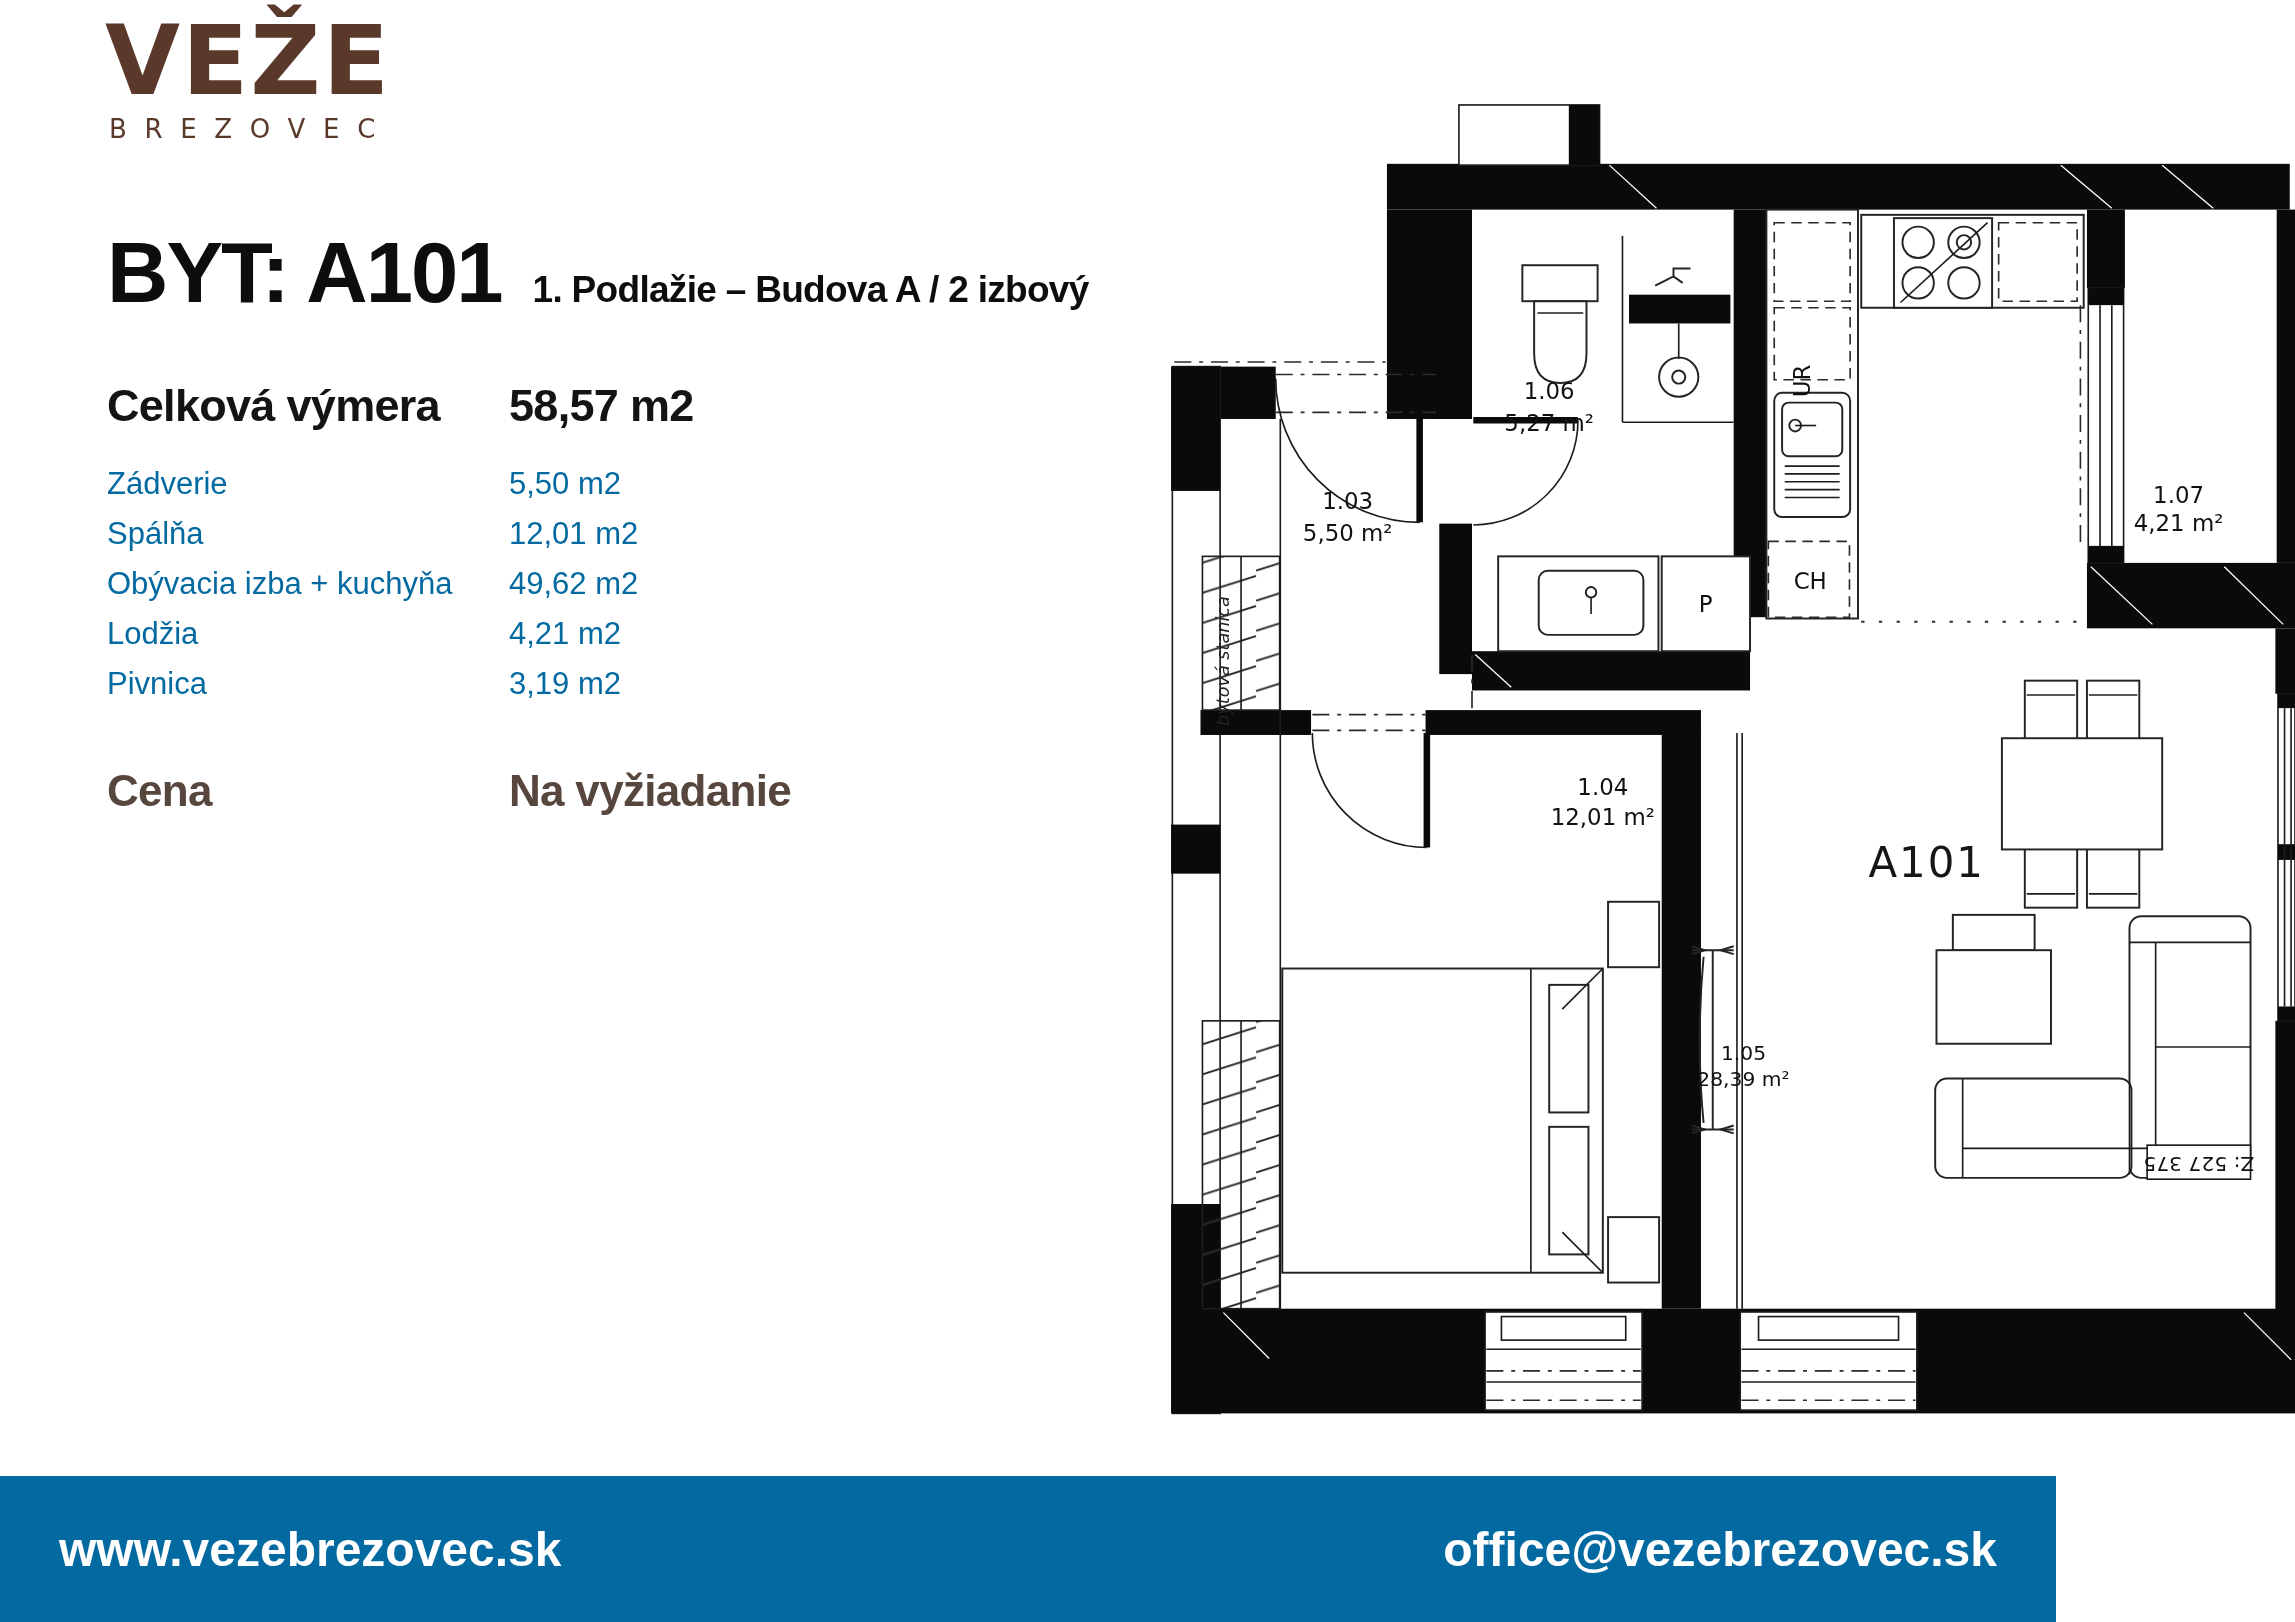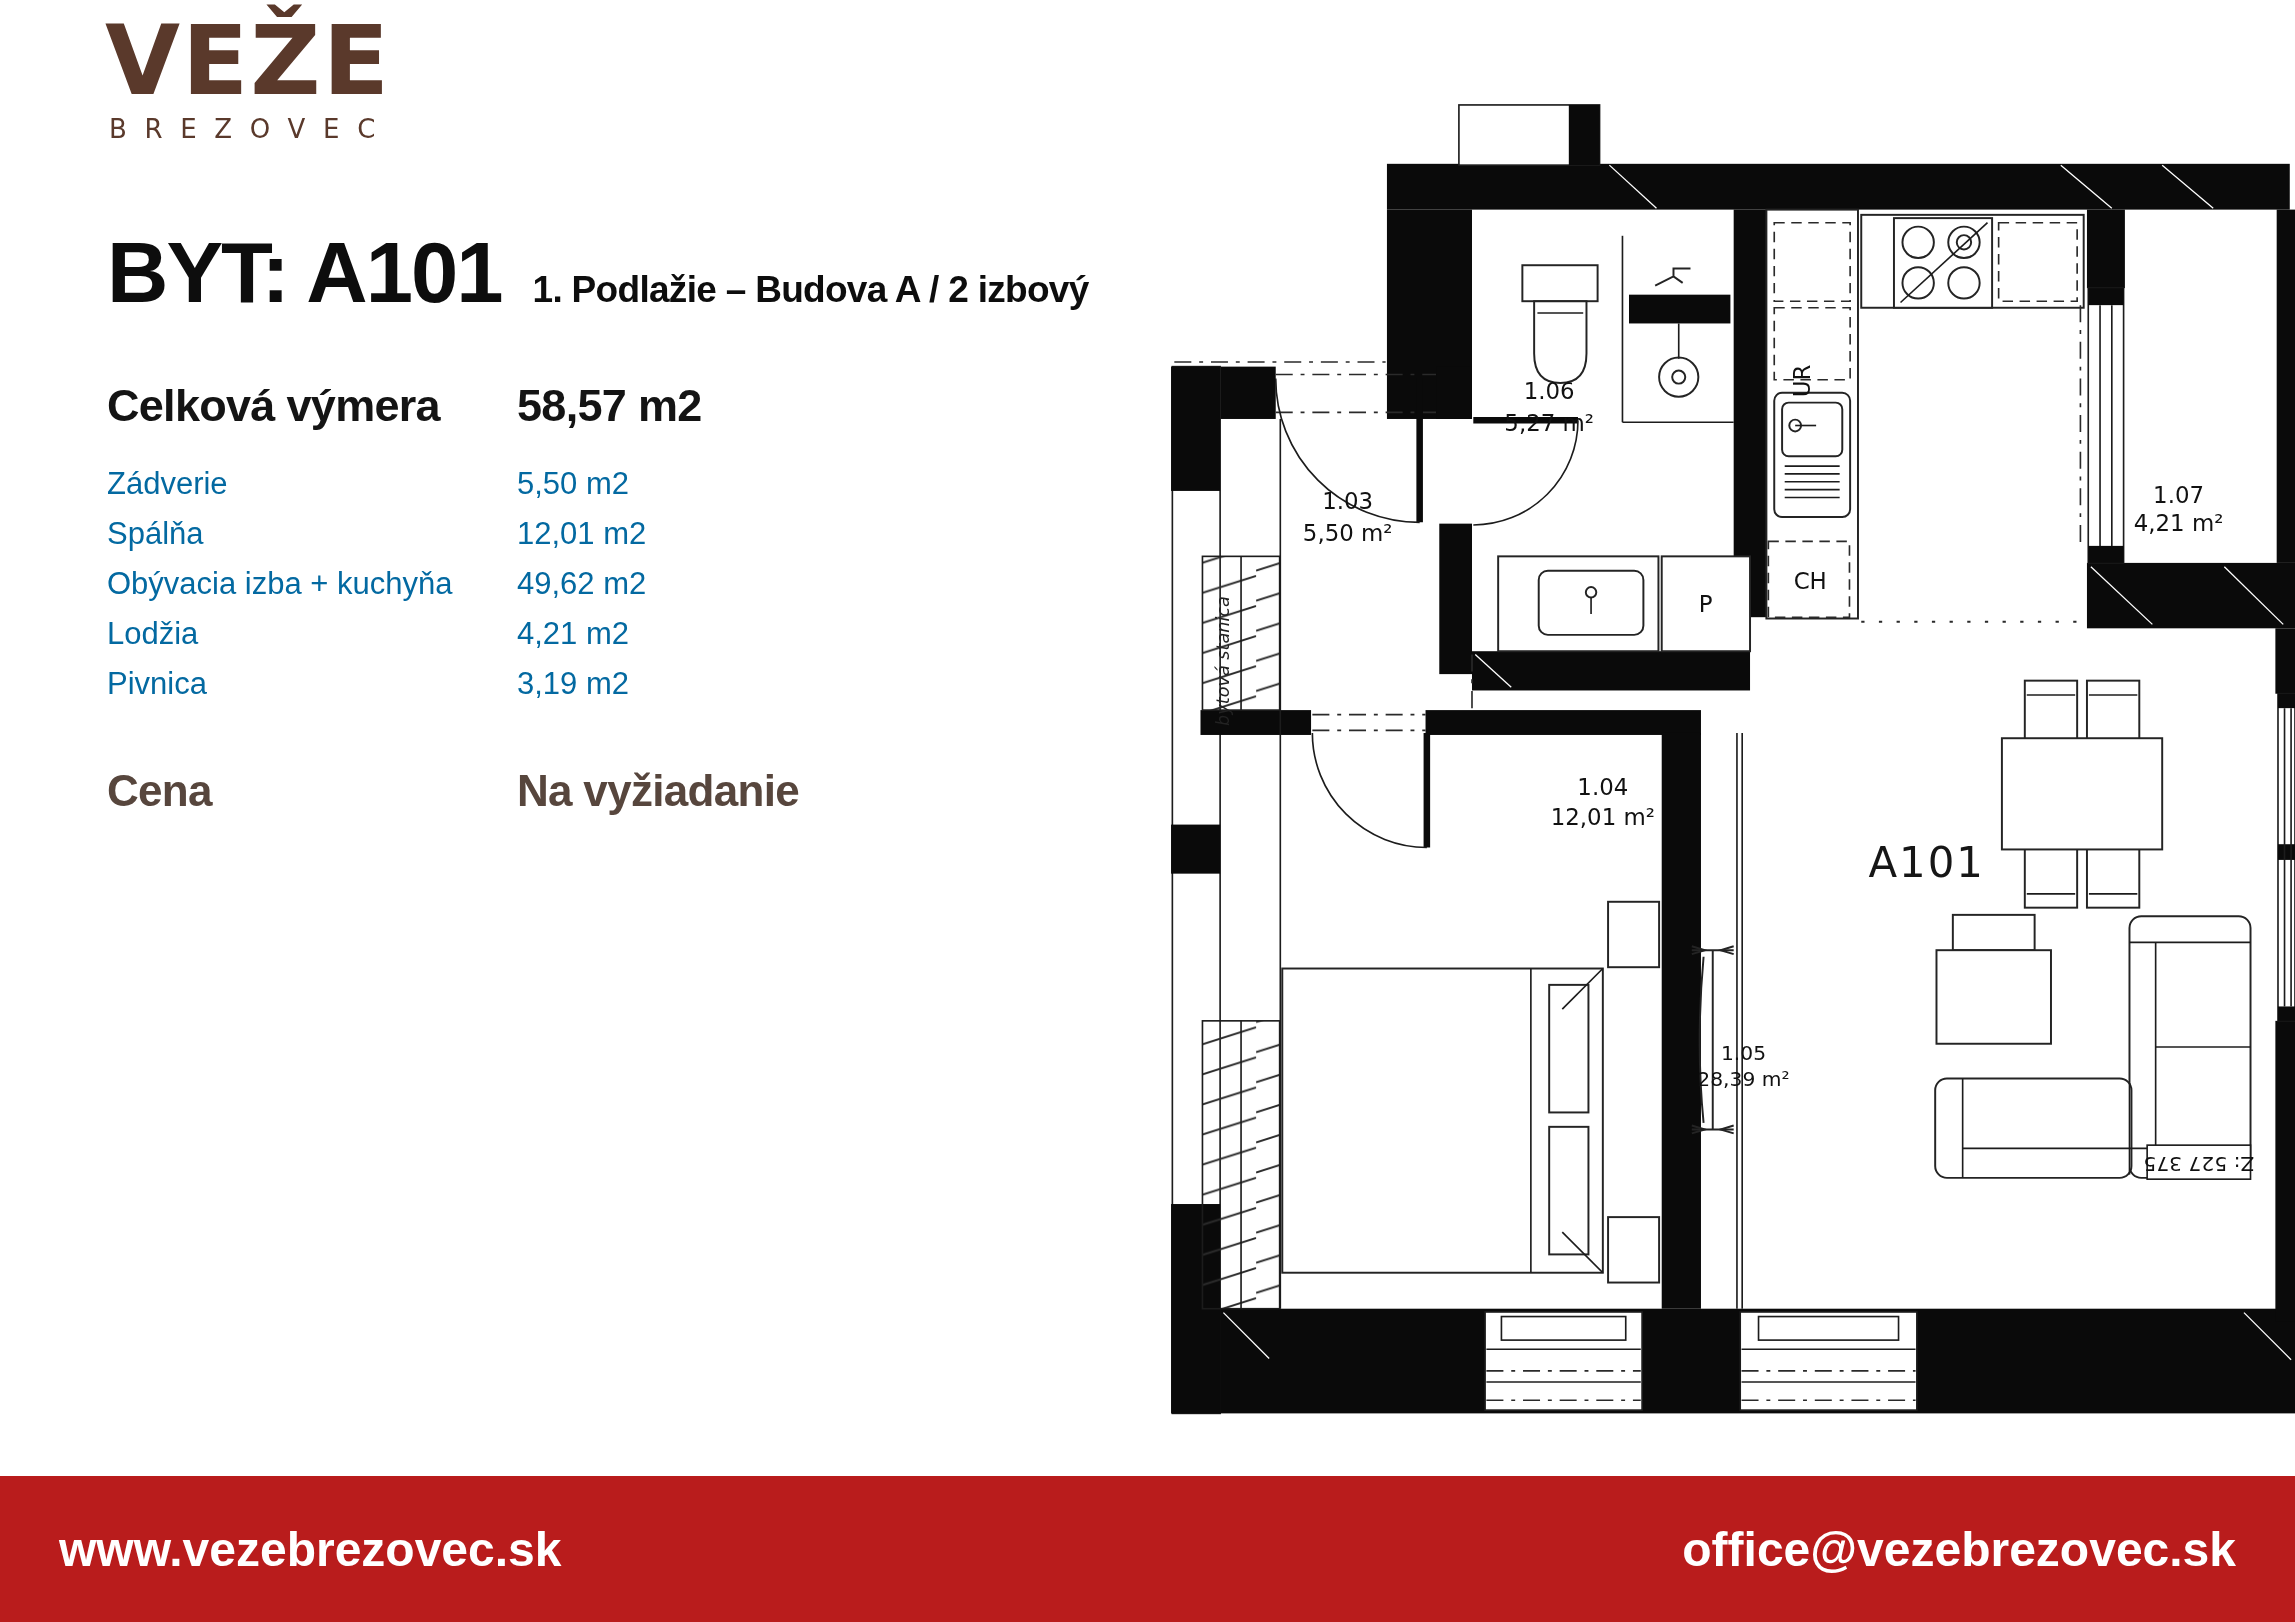--- a/index.html
+++ b/index.html
@@ -11,31 +11,31 @@
   .logo-main{font-family:"DejaVu Sans",sans-serif;font-size:97px;font-weight:800;letter-spacing:2px;line-height:1;}
   .logo-sub{font-family:"DejaVu Sans",sans-serif;font-size:26px;font-weight:500;letter-spacing:17.7px;margin-top:5.2px;margin-left:3.9px;}
 
   
   .title-row{position:absolute;left:107px;top:230px;display:flex;align-items:baseline;gap:31px;white-space:nowrap;text-align:right;}
   .title-main{font-size:85px;font-weight:800;letter-spacing:-2px;color:#0d0d0d;line-height:1;}
   .title-sub{font-size:37px;font-weight:700;letter-spacing:-0.7px;color:#0d0d0d;}
 
   
   .summary{position:absolute;left:107px;top:380px;width:772px;}
-  .t-row{display:flex;align-items:baseline;gap:8px;}
+  .t-row{display:flex;align-items:baseline;}
   .t-label{width:402px;flex:0 0 402px;}
   .total .t-label,.total .t-value{font-size:45px;font-weight:700;color:#141414;letter-spacing:-0.7px;}
   .rows{margin-top:34px;}
   .rows .t-row{height:50px;}
   .rows .t-label,.rows .t-value{font-size:31px;font-weight:400;color:#0369a1;}
   .price{margin-top:50px;}
   .price .t-label,.price .t-value{font-size:44px;font-weight:700;color:#57463d;letter-spacing:-0.7px;}
 
   
-  .footer{position:absolute;left:0;top:1476px;width:2295px;height:147px;background:#b91c1c;
+  .footer{position:absolute;left:0;top:1476px;width:2056px;height:147px;background:#0369a1;
           display:flex;align-items:center;justify-content:space-between;box-sizing:border-box;padding:0 59px;}
   .footer .f-text{color:#ffffff;font-size:48px;font-weight:700;letter-spacing:0px;}
 
   
   svg.plan{position:absolute;left:0;top:0;width:2295px;height:1623px;}
   .wall{fill:#0a0a0a;stroke:none;}
   .thin{stroke:#1c1c1c;stroke-width:2.5;fill:none;}
   .thin-f{stroke:#1c1c1c;stroke-width:2.5;fill:#ffffff;}
   .fur{stroke:#242424;stroke-width:3;fill:#ffffff;}
   .furn{stroke:#242424;stroke-width:3;fill:none;}

